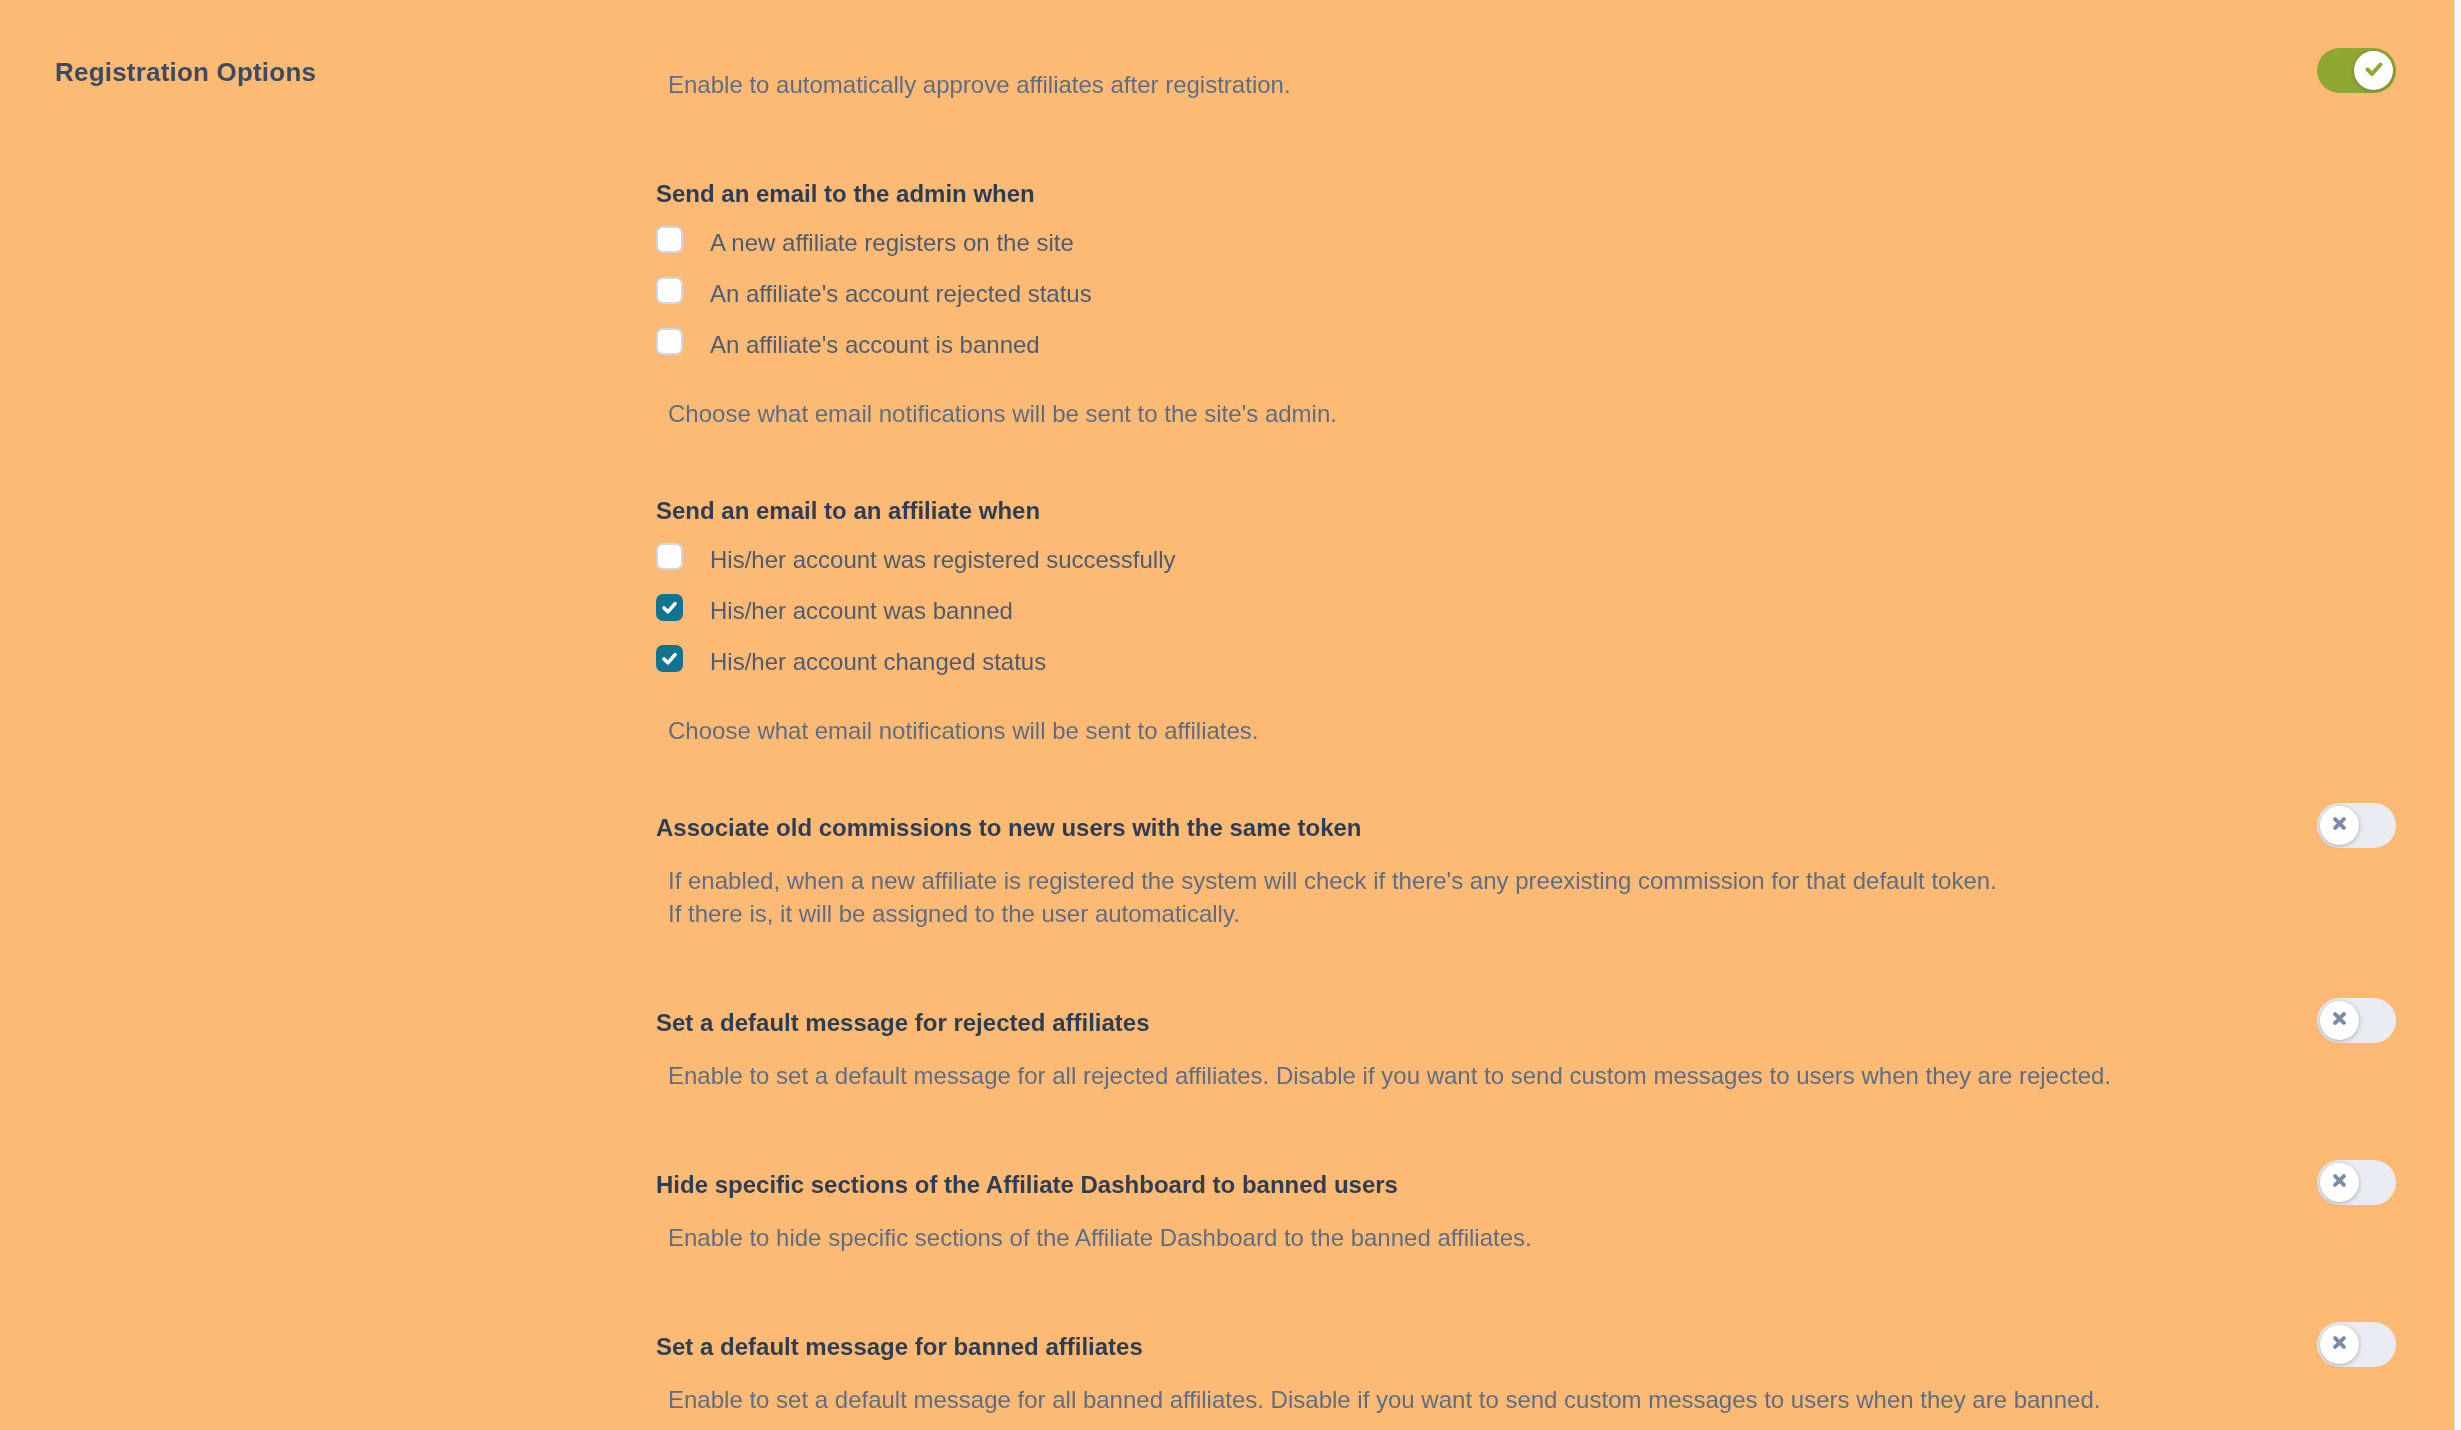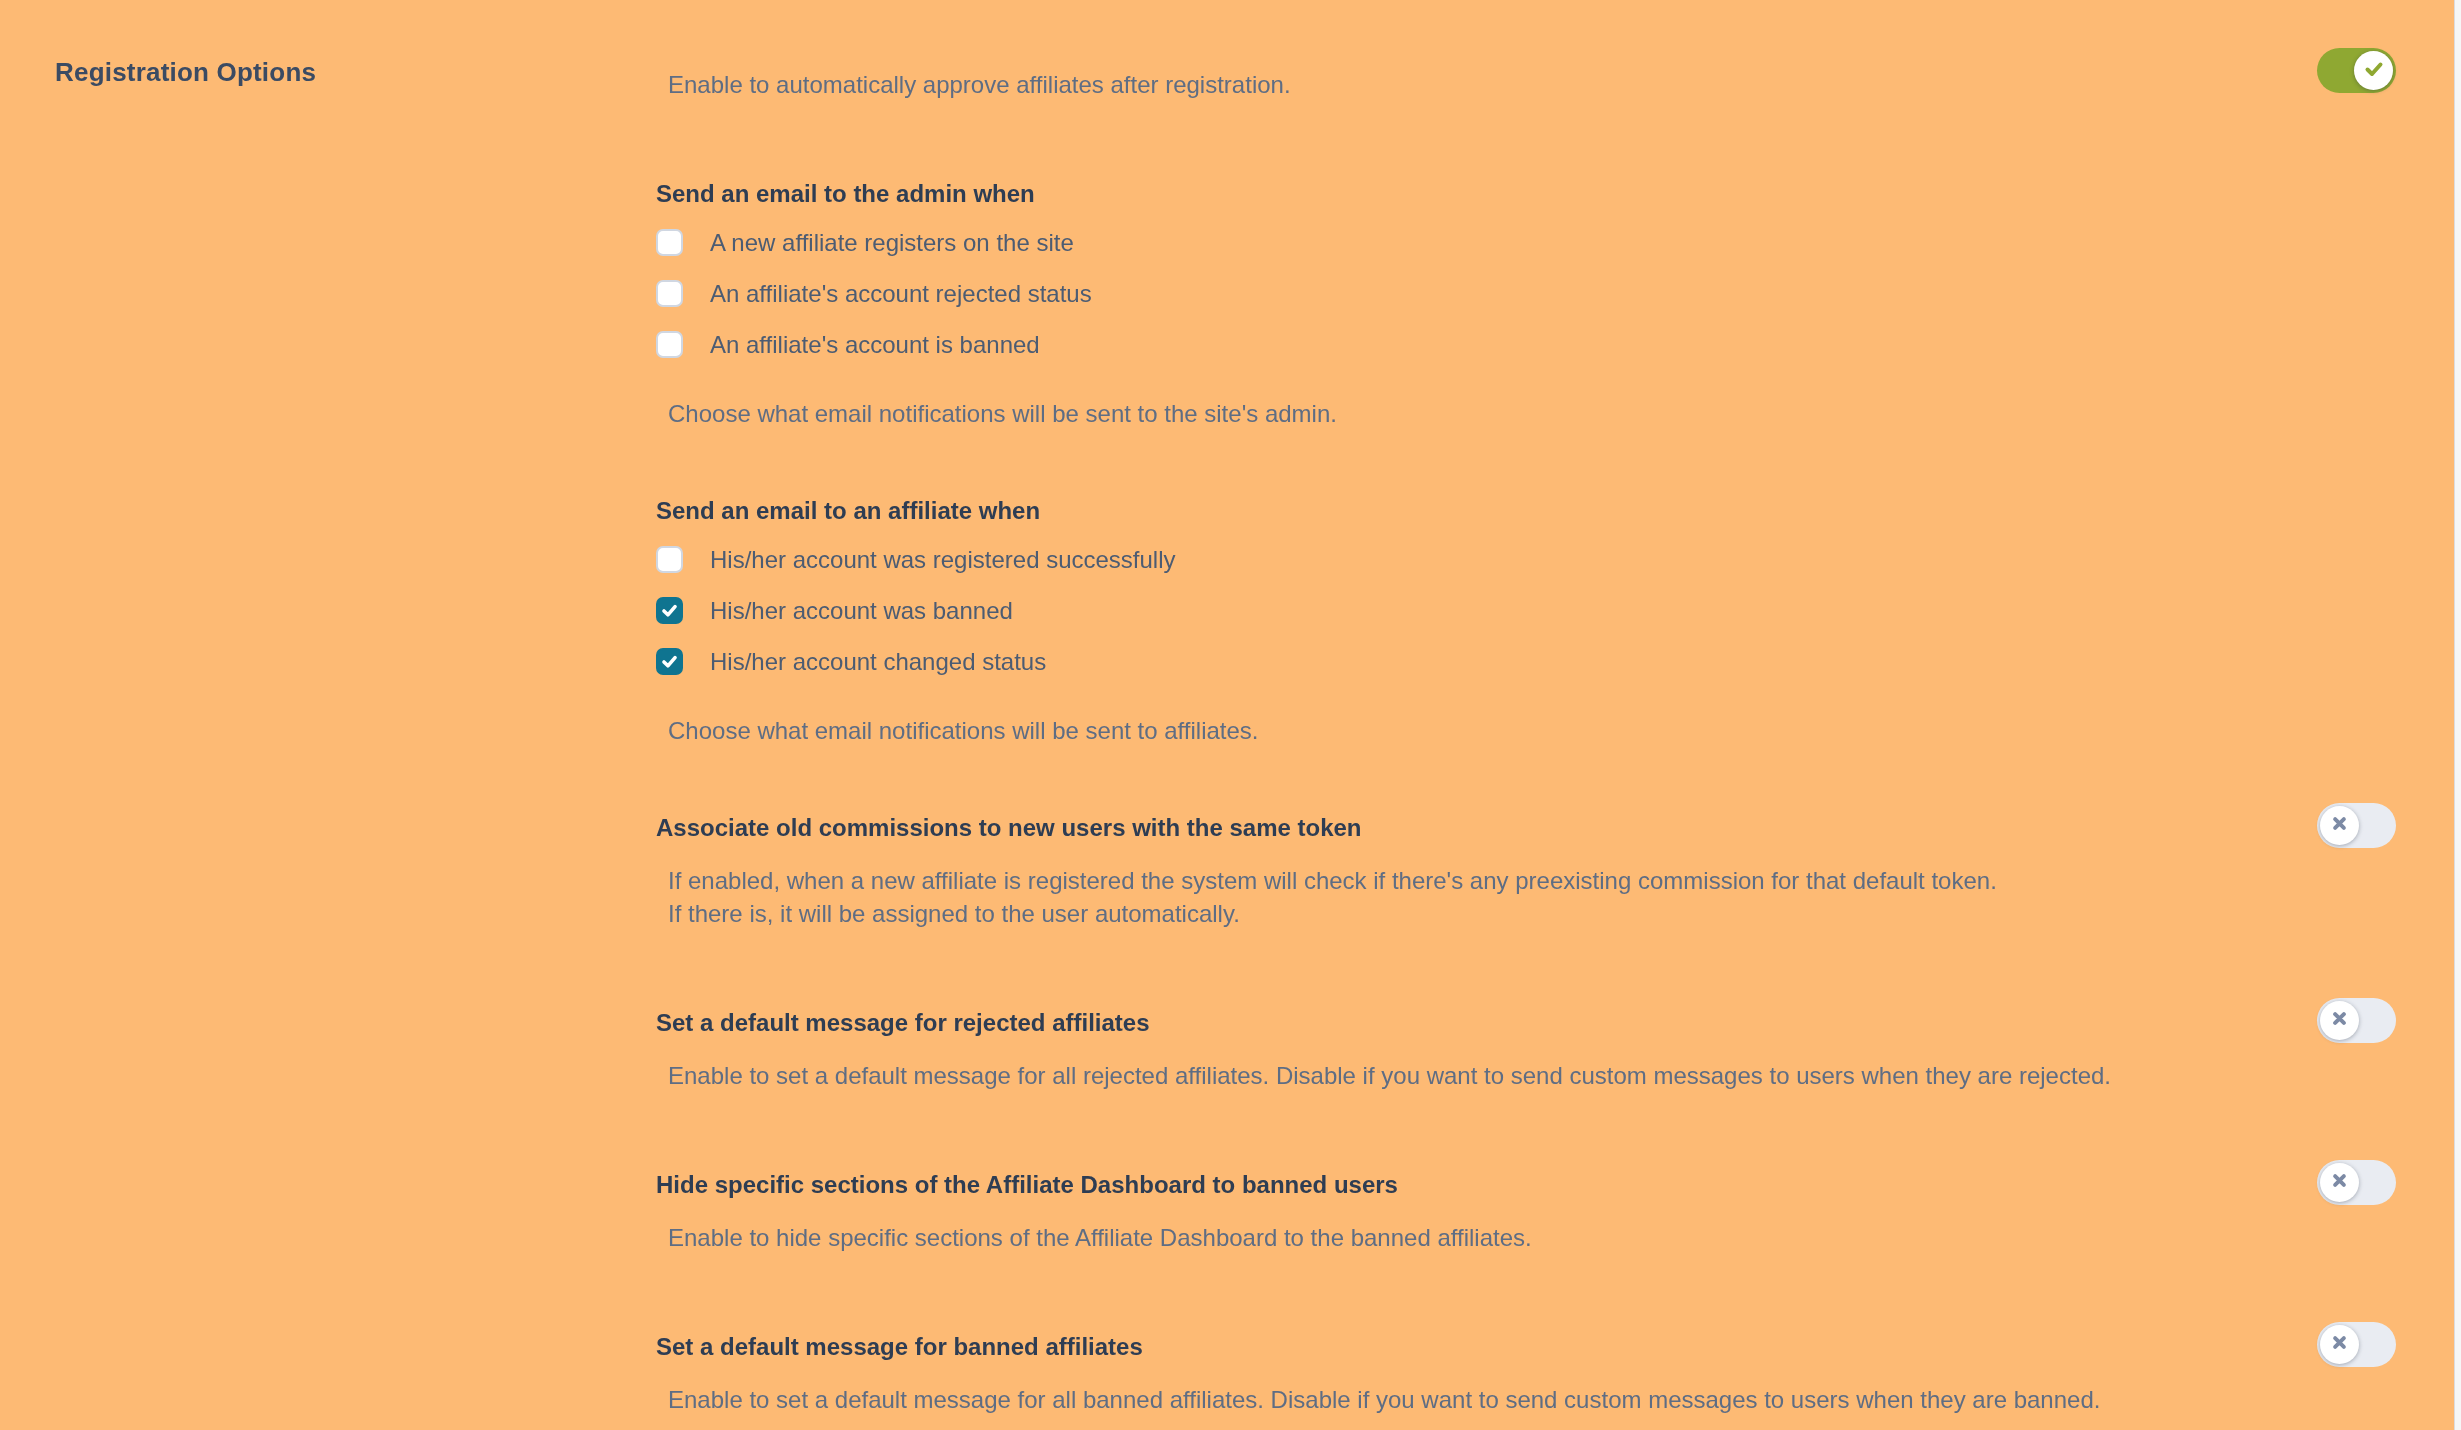--- a/index.html
+++ b/index.html
@@ -45,21 +45,20 @@
     font-size: 24px; line-height: 33px;
     font-weight: 400;
     color: #5e6d84;
     white-space: pre-line;
   }
   .help-text { margin-top: 36px; }
 
   
   .checkbox-row {
     display: flex;
-    align-items: center;
     height: 33px;
     margin-bottom: 18px;
     cursor: pointer;
   }
   .checkbox-row:last-of-type { margin-bottom: 0; }
   .checkbox {
     flex: 0 0 auto;
     width: 27px; height: 27px;
     border: 2px solid #d0d7e2;
     border-radius: 7px;

